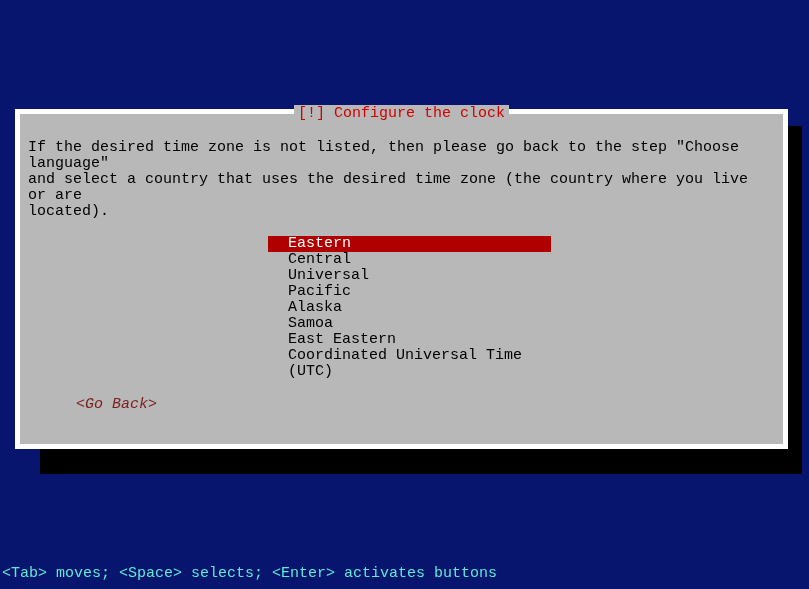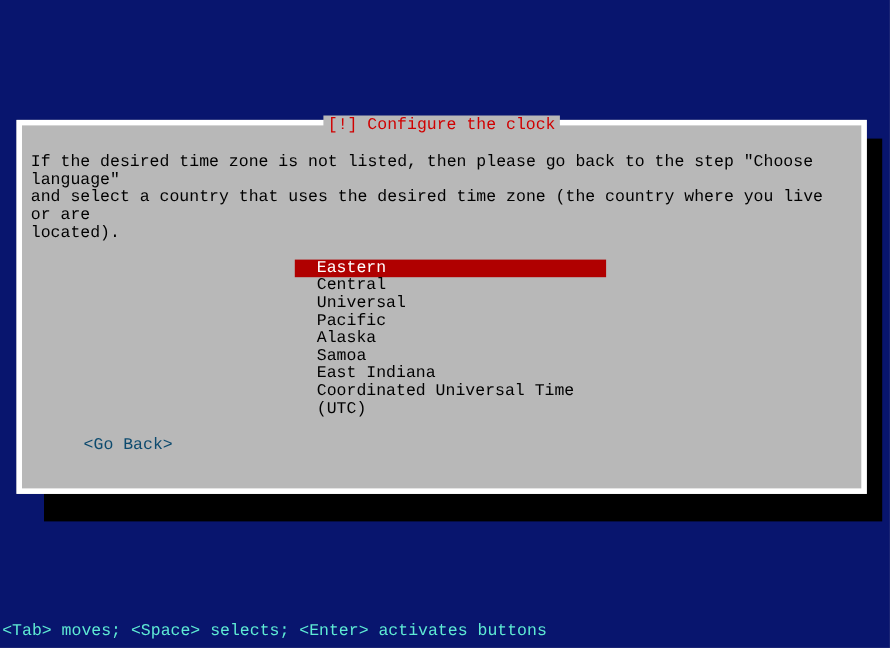--- a/index.html
+++ b/index.html
@@ -67,21 +67,22 @@
       padding-left: 20px;
       color: #000;
     }
     .list-item.selected {
       background: #b00000;
       color: #fff;
     }
     .go-back {
       margin-top: 16px;
       margin-left: 48px;
-      color: #0c4a6e;
+      color: #7f1d1d;
+      font-style: italic;
     }
     .help-bar {
       position: absolute;
       bottom: 7px;
       left: 2px;
       color: #5eead4;
     }
   </style>
 </head>
 <body>
@@ -96,20 +97,20 @@
     <div class="instruction">If the desired time zone is not listed, then please go back to the step "Choose language"
 and select a country that uses the desired time zone (the country where you live or are
 located).</div>
     <div class="list">
       <div class="list-item selected">Eastern</div>
       <div class="list-item">Central</div>
       <div class="list-item">Universal</div>
       <div class="list-item">Pacific</div>
       <div class="list-item">Alaska</div>
       <div class="list-item">Samoa</div>
-      <div class="list-item">East Indiana</div>
+      <div class="list-item">East Eastern</div>
       <div class="list-item">Coordinated Universal Time (UTC)</div>
     </div>
     <div class="go-back">&lt;Go Back&gt;</div>
   </div>
 </div>
 
 <div class="help-bar">&lt;Tab&gt; moves; &lt;Space&gt; selects; &lt;Enter&gt; activates buttons</div>
 
 </body></html>

